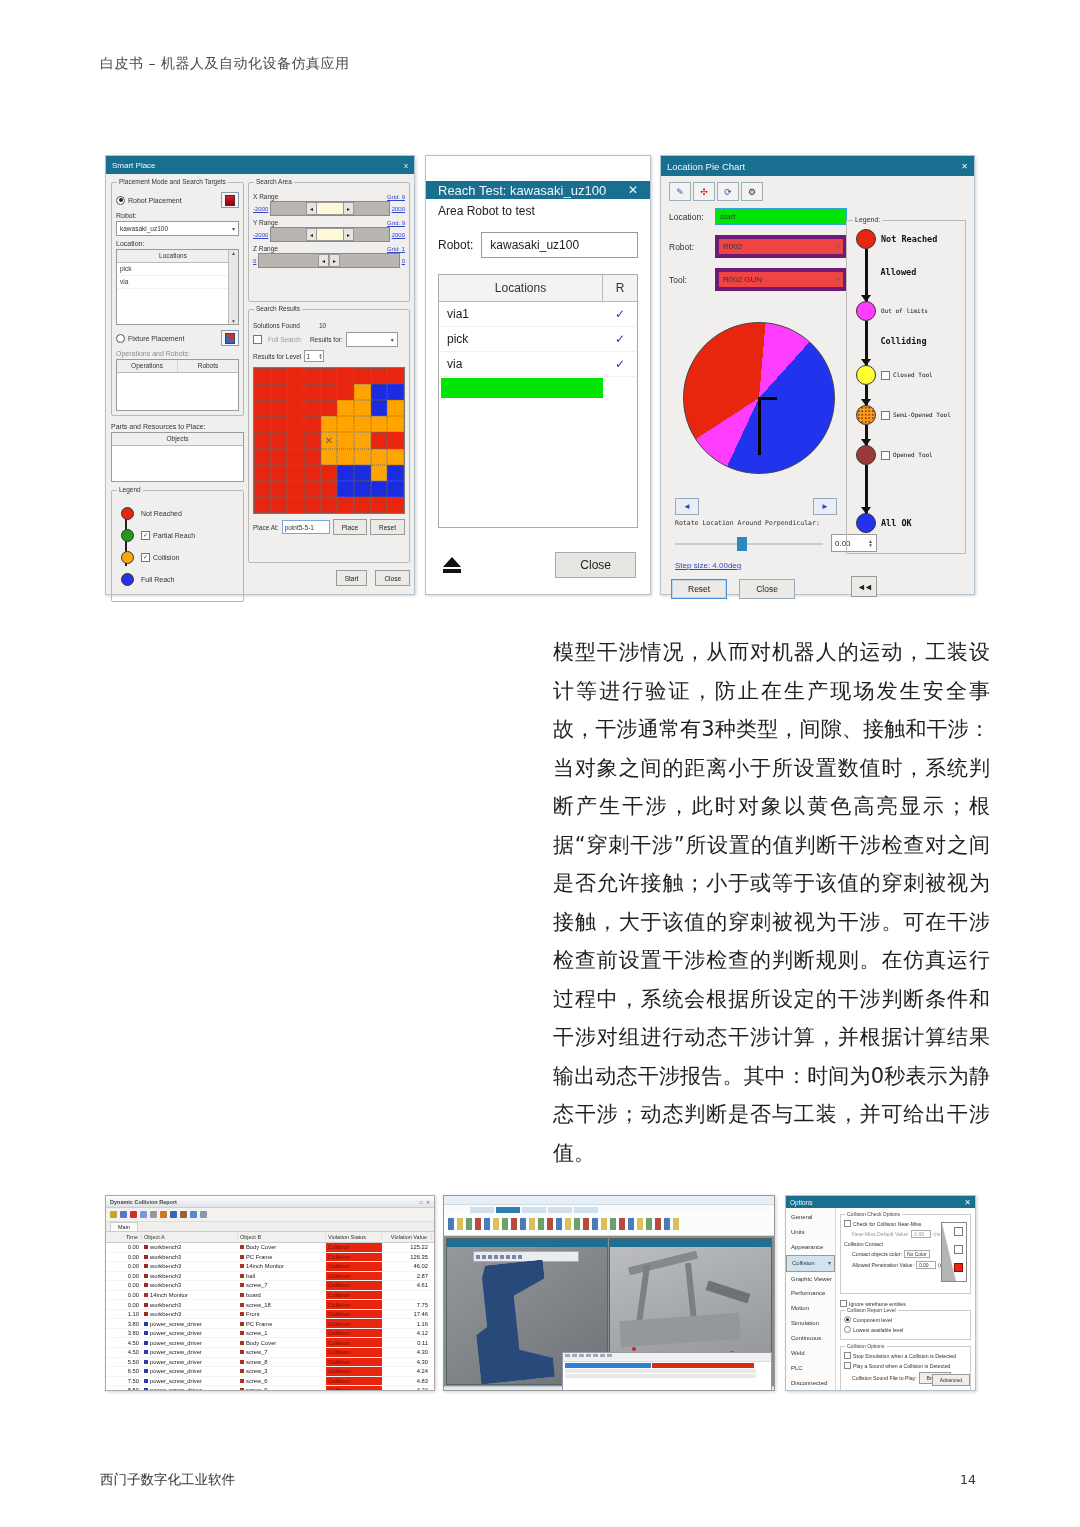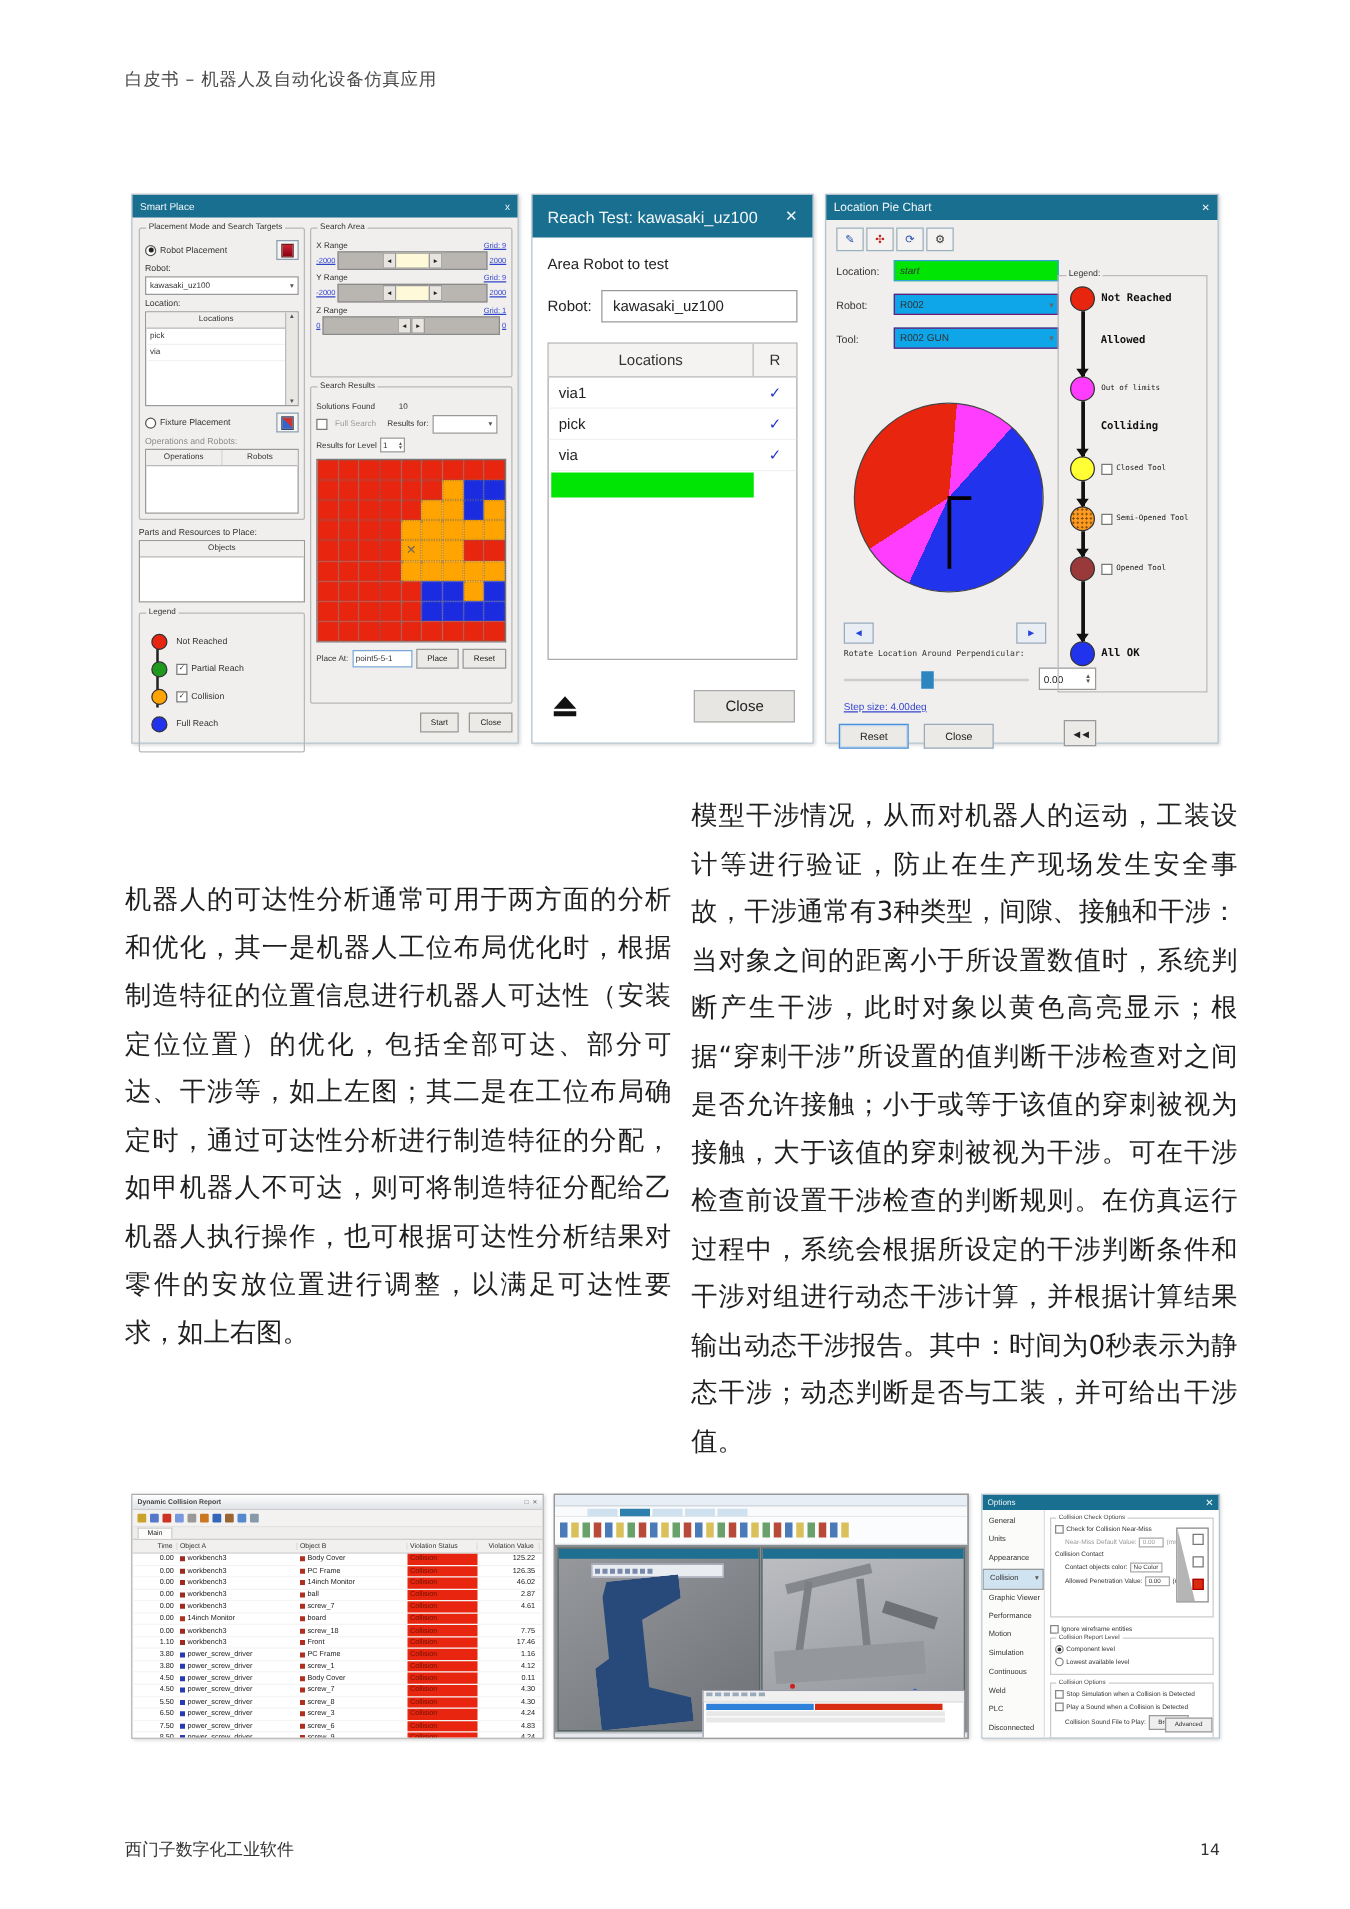--- a/index.html
+++ b/index.html
@@ -67,21 +67,21 @@
   .sr-line{display:flex;align-items:center;gap:3px;margin:3px 0;font-size:6.5px;}
   .spin{width:20px;height:12px;border:1px solid #999;background:#fff;display:flex;align-items:center;justify-content:space-between;padding:0 1px;box-sizing:border-box;}
   .spin i{font-style:normal;font-size:4px;color:#555;display:flex;flex-direction:column;line-height:3.5px;}
   .inp{height:12px;border:1px solid #7aa7d8;background:#fff;font-size:6.5px;padding:0 2px;display:flex;align-items:center;}
   .pgrid{display:grid;grid-template-columns:repeat(9,1fr);grid-template-rows:repeat(9,1fr);width:150px;height:145px;
          border:1px solid #777;margin:5px auto 5px;background:#fff;}
   .gcell{border:1px dotted rgba(110,110,110,.5);display:flex;align-items:center;justify-content:center;font-size:10px;color:#666;box-sizing:border-box;}
   .sp-colR .foot2{display:flex;justify-content:flex-end;gap:8px;margin-top:6px;}
   
   .rt{left:425px;top:155px;width:226px;height:440px;background:#fff;}
-  .rt .tb{height:34px;font-size:13px;padding:0 12px;}
+  .rt .tb{height:18px;font-size:13px;padding:0 12px;margin-top:25px;}
   .rt .tb .x{font-size:12px;}
   .rt-body{position:absolute;inset:34px 0 0 0;padding:14px 12px;box-sizing:border-box;font-size:12px;color:#222;}
   .rt-sub{margin-bottom:14px;}
   .rt-row{display:flex;align-items:center;gap:8px;}
   .rt-input{flex:1;border:1px solid #999;height:24px;line-height:24px;padding:0 8px;font-size:12px;background:#fff;}
   .rt-table{border:1px solid #aaa;margin-top:16px;height:252px;background:#fff;}
   .rt-th{display:flex;height:26px;background:#f4f3f1;border-bottom:1px solid #bbb;align-items:center;font-size:12px;color:#333;}
   .rt-th .c1{flex:1;text-align:center;}
   .rt-th .c2{width:34px;text-align:center;border-left:1px solid #bbb;line-height:26px;}
   .rt-tr{display:flex;height:24px;align-items:center;border-bottom:1px solid #f1f1f1;font-size:12px;}
@@ -95,21 +95,21 @@
   .btn-lg{height:24px;padding:0 24px;background:#e8e6e3;border:1px solid #aaa;font-size:12px;display:inline-flex;align-items:center;cursor:pointer;}
   
   .pc{left:660px;top:155px;width:315px;height:440px;}
   .pc .tb{height:20px;font-size:9.5px;}
   .pc-body{position:absolute;inset:20px 0 0 0;}
   .pc-tools{position:absolute;left:8px;top:6px;display:flex;gap:2px;}
   .pc-tool{width:20px;height:17px;border:1px solid #9ab0bd;background:#f4f3f1;display:flex;align-items:center;justify-content:center;font-size:9px;cursor:pointer;}
   .pc-form{position:absolute;left:8px;top:32px;width:178px;font-size:8.5px;color:#333;}
   .pc-frow{display:flex;align-items:center;margin-bottom:10px;}
   .pc-frow .flabel{width:46px;}
-  .pc-val{flex:1;height:15px;border:1px solid #701a75;background:#0ea5e9;display:flex;align-items:center;padding:0 4px;font-size:8px;position:relative;}
+  .pc-val{flex:1;height:15px;border:4px solid #701a75;background:#ef4444;display:flex;align-items:center;padding:0 4px;font-size:8px;position:relative;}
   .pc-val.dd::after{content:"▾";position:absolute;right:3px;font-size:7px;color:#666;}
   .pc-val.green{background:#00e504;border:1px solid #35a3d5;font-style:italic;}
   .pie{position:absolute;left:22px;top:146px;width:150px;height:150px;border-radius:50%;border:1px solid #444;}
   .pie-h{position:absolute;left:75px;top:74px;width:18px;height:3px;background:#000;}
   .pie-v{position:absolute;left:74px;top:74px;width:3px;height:58px;background:#000;}
   .pc-nav{position:absolute;width:22px;height:15px;border:1px solid #9ab;background:#e9eef4;display:flex;align-items:center;justify-content:center;
           font-size:8px;color:#2244dd;top:322px;cursor:pointer;}
   .pc-nav.l{left:14px;} .pc-nav.r{left:152px;}
   .pc-rot{position:absolute;left:14px;top:344px;width:160px;height:13px;overflow:hidden;font-family:"DejaVu Sans Mono",monospace;
           font-size:6.5px;line-height:7px;color:#333;}
@@ -610,21 +610,20 @@
               <span class="lg-c" style="background-color: rgb(34, 51, 238);"></span>
               <span class="lg-lbl">All OK</span>
             </div>
           </div>
       </div>
     </div>
   </div>
 
   <div class="col colL">
 
-  <p>机器人的可达性分析通常可用于两方面的分析和优化，其一是机器人工位布局优化时，根据制造特征的位置信息进行机器人可达性（安装定位位置）的优化，包括全部可达、部分可达、干涉等，如上左图；其二是在工位布局确定时，通过可达性分析进行制造特征的分配，如甲机器人不可达，则可将制造特征分配给乙机器人执行操作，也可根据可达性分析结果对零件的安放位置进行调整，以满足可达性要求，如上右图。</p>
     </div>
   <div class="col colR">
 
   <p>模型干涉情况，从而对机器人的运动，工装设计等进行验证，防止在生产现场发生安全事故，干涉通常有3种类型，间隙、接触和干涉：当对象之间的距离小于所设置数值时，系统判断产生干涉，此时对象以黄色高亮显示；根据“穿刺干涉”所设置的值判断干涉检查对之间是否允许接触；小于或等于该值的穿刺被视为接触，大于该值的穿刺被视为干涉。可在干涉检查前设置干涉检查的判断规则。在仿真运行过程中，系统会根据所设定的干涉判断条件和干涉对组进行动态干涉计算，并根据计算结果输出动态干涉报告。其中：时间为0秒表示为静态干涉；动态判断是否与工装，并可给出干涉值。</p>
     </div>
 
   <div class="win cr">
     <div class="cr-tb">
       <span>Dynamic Collision Report</span>
       <span class="cr-wb">

